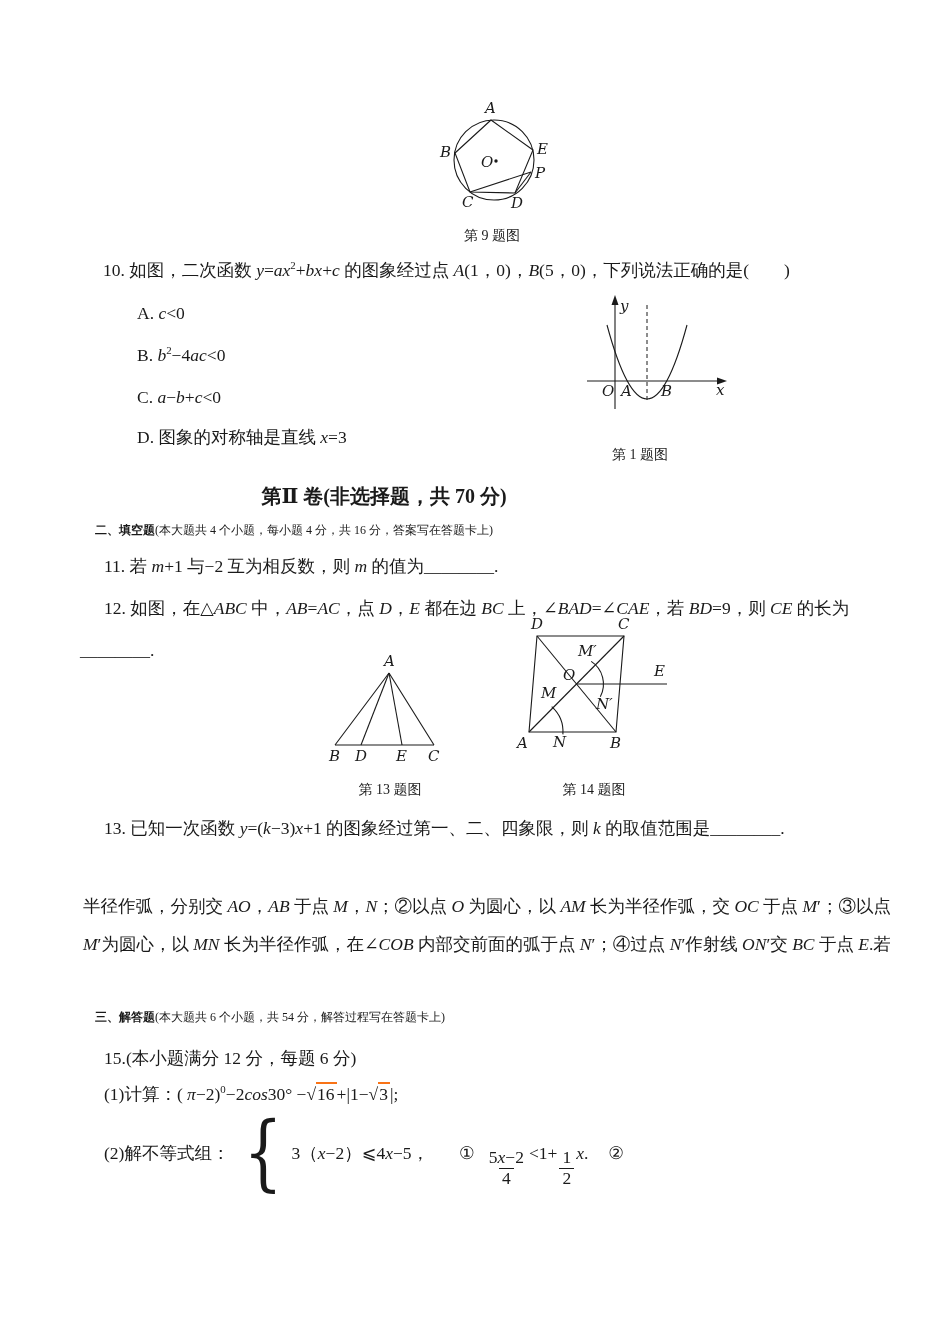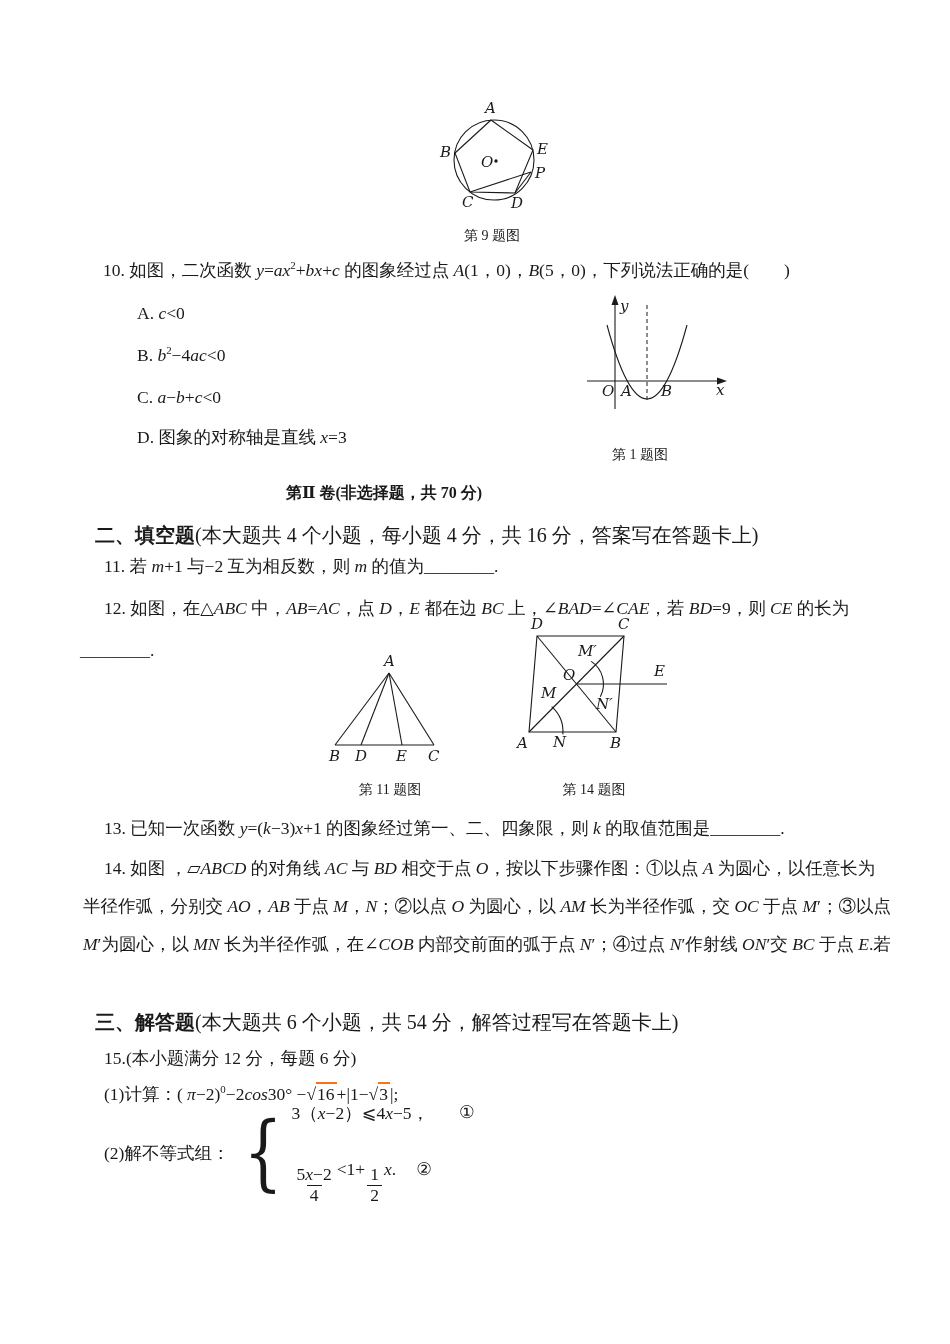--- a/index.html
+++ b/index.html
@@ -6,31 +6,31 @@
   html,body{margin:0;padding:0;background:#ffffff;}
   .page{position:relative;width:950px;height:1344px;background:#fff;color:#1a1a1a;
         font-family:"Liberation Serif","DejaVu Serif",serif;font-size:17.5px;overflow:hidden;}
   .abs{position:absolute;white-space:nowrap;line-height:1.25;}
   .it{font-style:italic;}
   .bd{font-weight:700;}
   sup{font-size:62%;vertical-align:super;line-height:0;}
   .sqrt{white-space:nowrap;}
   .sqrt .rad{border-top:2px solid #f97316;padding:0 2px 0 1px;}
   .cap{position:absolute;text-align:center;font-size:14px;white-space:nowrap;}
-  .hdr{position:absolute;left:0;width:768px;text-align:center;font-weight:700;font-size:16px;}
-  .sec{font-size:20px;}
+  .hdr{position:absolute;left:0;width:768px;text-align:center;font-weight:700;font-size:20px;}
+  .sec{font-size:12px;}
   svg.fig{position:absolute;overflow:visible;}
   svg.fig text{font-family:"DejaVu Serif","Liberation Serif",serif;font-style:italic;font-size:15px;fill:#1a1a1a;}
   .geo{stroke:#1a1a1a;stroke-width:1.1;fill:none;}
   .geod{stroke:#1a1a1a;stroke-width:1;fill:none;stroke-dasharray:4 3;}
   .fill{fill:#1a1a1a;stroke:none;}
   .sys{position:absolute;display:flex;align-items:center;}
   .brace{font-family:"DejaVu Serif",serif;font-size:82px;font-weight:400;line-height:74px;
          margin:0 2px 0 8px;transform:scaleX(0.75);}
-  .eqs{display:flex;flex-direction:column;gap:9px;}
+  .eqs{display:flex;gap:9px;}
   .eqrow{display:flex;align-items:center;white-space:nowrap;}
   .frac{display:inline-flex;flex-direction:column;align-items:center;line-height:1.12;margin:0 2px;}
   .frac .bot{border-top:1.2px solid #1a1a1a;padding:0 3px;}
   .frac .top{padding:0 3px;margin-top:31px;}
   .tag1{margin-left:30px;}
   .tag2{margin-left:20px;}
 </style>
 </head>
 <body>
 
@@ -95,21 +95,21 @@
       <line class="geo" x1="66" y1="20" x2="111" y2="92"></line>
       <line class="geo" x1="66" y1="20" x2="38" y2="92"></line>
       <line class="geo" x1="66" y1="20" x2="79" y2="92"></line>
     </g>
     <text x="61" y="13">A</text>
     <text x="6" y="108">B</text>
     <text x="32" y="108">D</text>
     <text x="73" y="108">E</text>
     <text x="105" y="108">C</text>
   </svg>
-  <div class="cap" style="left:323px;top:781px;width:134px">第 11 题图</div>
+  <div class="cap" style="left:323px;top:781px;width:134px">第 13 题图</div>
 
   <svg class="fig" style="left:505px;top:612px" width="178" height="152" viewBox="0 0 178 152">
     <g>
       <polygon class="geo" points="24,120 111,120 119,24 32,24"></polygon>
       <line class="geo" x1="24" y1="120" x2="119" y2="24"></line>
       <line class="geo" x1="32" y1="24" x2="111" y2="120"></line>
     </g>
     <line class="geo" x1="71.5" y1="72" x2="162" y2="72"></line>
     <path class="geo" d="M 46.7 94.7 A 34 34 0 0 1 57.9 122.4"></path>
     <path class="geo" d="M 86.2 49.4 A 27 27 0 0 1 95.3 84.7"></path>
@@ -121,21 +121,20 @@
     <text x="73" y="44">M′</text>
     <text x="91" y="97">N′</text>
     <text x="36" y="86">M</text>
     <text x="48" y="135">N</text>
     <text x="149" y="64">E</text>
   </svg>
   <div class="cap" style="left:505px;top:781px;width:178px">第 14 题图</div>
 
   <div class="abs" style="left:104px;top:818px"><span>13. 已知一次函数 </span><span class="it">y</span><span>=(</span><span class="it">k</span><span>−3)</span><span class="it">x</span><span>+1 的图象经过第一、二、四象限，则 </span><span class="it">k</span><span> 的取值范围是________.</span></div>
 
-  <div class="abs" style="left:104px;top:858px"><span>14. 如图 ，▱</span><span class="it">ABCD</span><span> 的对角线 </span><span class="it">AC</span><span> 与 </span><span class="it">BD</span><span> 相交于点 </span><span class="it">O</span><span>，按以下步骤作图：①以点 </span><span class="it">A</span><span> 为圆心，以任意长为</span></div>
   <div class="abs" style="left:83px;top:896px"><span>半径作弧，分别交 </span><span class="it">AO</span><span>，</span><span class="it">AB</span><span> 于点 </span><span class="it">M</span><span>，</span><span class="it">N</span><span>；②以点 </span><span class="it">O</span><span> 为圆心，以 </span><span class="it">AM</span><span> 长为半径作弧，交 </span><span class="it">OC</span><span> 于点 </span><span class="it">M</span><span>′；③以点</span></div>
   <div class="abs" style="left:83px;top:934px"><span class="it">M</span><span>′为圆心，以 </span><span class="it">MN</span><span> 长为半径作弧，在∠</span><span class="it">COB</span><span> 内部交前面的弧于点 </span><span class="it">N</span><span>′；④过点 </span><span class="it">N</span><span>′作射线 </span><span class="it">ON</span><span>′交 </span><span class="it">BC</span><span> 于点 </span><span class="it">E</span><span>.若</span></div>
 
   <div class="abs sec" style="left:95px;top:1010px"><span class="bd">三、解答题</span><span>(本大题共 6 个小题，共 54 分，解答过程写在答题卡上)</span></div>
 
   <div class="abs" style="left:104px;top:1048px">15.(本小题满分 12 分，每题 6 分)</div>
   <div class="abs" style="left:104px;top:1084px"><span>(1)计算：( </span><span class="it">π</span><span>−2)</span><sup>0</sup><span>−2</span><span class="it">cos</span><span>30° −</span><span class="sqrt"><span>√</span><span class="rad">16</span></span><span>+|1−</span><span class="sqrt"><span>√</span><span class="rad">3</span></span><span>|;</span></div>
 
   <div class="sys" style="left:104px;top:1112px;height:82px">
     <span>(2)解不等式组：</span>

